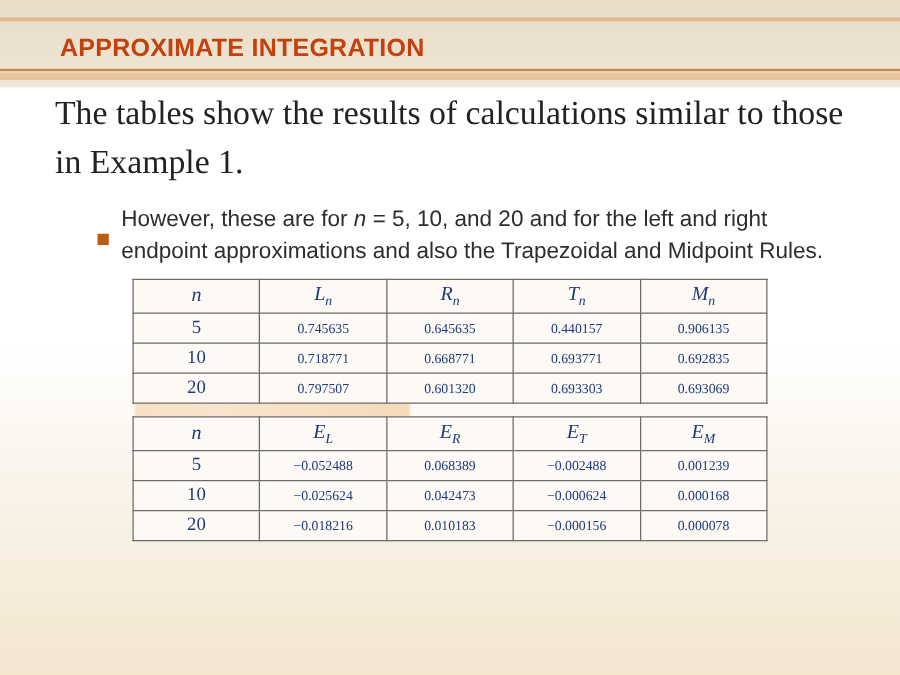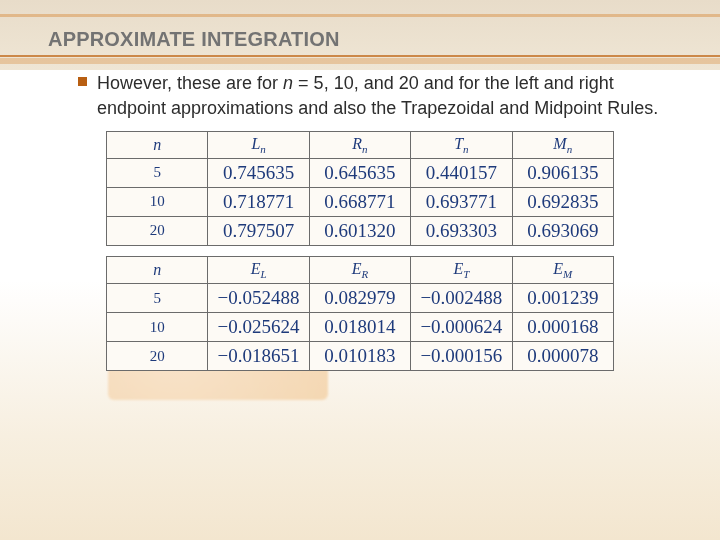--- a/index.html
+++ b/index.html
@@ -12,55 +12,56 @@
 .bg .stripe2{position:absolute;left:0;right:0;top:58px;height:6px;background:#d88a3a;opacity:.35}
 .bg .band-bottom{position:absolute;left:0;right:0;bottom:0;height:260px;
   background:
    radial-gradient(420px 340px at 120px 520px, rgba(235,150,70,.55), rgba(235,150,70,0) 70%),
    radial-gradient(560px 360px at 520px 560px, rgba(240,190,120,.55), rgba(240,190,120,0) 70%),
    linear-gradient(to top, #f3e6cf 0%, #f7efe0 40%, rgba(247,239,224,0) 100%)}
 .bg .peach-square{position:absolute;left:108px;top:310px;width:220px;height:90px;background:radial-gradient(circle at 30% 40%, #f8d8b4, #f2c690);opacity:.6;border-radius:6px;filter:blur(1px)}
 
 .content{position:relative;z-index:1}
 
-.title{font-weight:700;font-size:20px;color:#737373;margin:28px 0 0 48px;letter-spacing:.2px}
+.title{font-weight:700;font-size:20px;color:#c2410c;margin:28px 0 0 48px;letter-spacing:.2px}
 .rule{height:2px;background:#c06a1a;margin:4px 0 0 0;width:100%;opacity:.75}
 
 .lead{font-family:"Times New Roman",Times,serif;font-size:27px;line-height:1.45;color:#222;margin:14px 40px 0 44px}
 
-.bullet-row{margin:14px 60px 0 78px;display:flex;align-items:flex-start;gap:10px}
+.bullet-row{margin:14px 60px 0 78px;display:flex;align-items:center;gap:10px}
 .sq{width:9px;height:9px;background:#b85f12;margin-top:6px;flex:0 0 auto}
 .bullet-text{font-size:18px;line-height:1.38;color:#2d2d2d}
 .bullet-text i{font-style:italic}
 
 .tables{margin:10px auto 0;width:508px}
 .tbl{width:100%;border-collapse:collapse;background:#fdfaf5;border:1px solid #6b6b6b}
 .tbl + .tbl{margin-top:10px}
 .tbl th,.tbl td{border:1px solid #6b6b6b;padding:3px 0;text-align:center;width:20%}
 .tbl th{font-weight:400;font-style:italic;font-family:"Times New Roman",serif;font-size:16px;color:#1e3a7b}
 .tbl th .sub{font-size:11px;font-style:italic;vertical-align:sub}
-.tbl td{font-family:"Times New Roman",serif;font-size:19px;color:#1e3a7b}
+.tbl td{font-family:"Times New Roman",serif;font-size:11px;color:#1e3a7b}
 .tbl td.n{font-size:15px}
 .tbl tbody tr:first-child td{border-top:1px solid #6b6b6b}
 </style>
 </head>
 <body>
 
 <div class="bg">
   <div class="band-top"></div>
   <div class="stripe1"></div>
   <div class="stripe2"></div>
   <div class="band-bottom"></div>
   <div class="peach-square"></div>
 </div>
 
 <div class="content">
   <div class="title">APPROXIMATE INTEGRATION</div>
   <div class="rule"></div>
 
+  <div class="lead">The tables show the results of calculations similar to those in Example 1.</div>
 
   <div class="bullet-row">
     <div class="sq"></div>
     <div class="bullet-text">
       <span>However, these are for </span><i>n</i><span> = 5, 10, and 20 and for the left and right endpoint approximations and also the Trapezoidal and Midpoint Rules.</span>
     </div>
   </div>
 
   <div class="tables">
 
@@ -106,34 +107,34 @@
           <th>E<span class="sub">L</span></th>
           <th>E<span class="sub">R</span></th>
           <th>E<span class="sub">T</span></th>
           <th>E<span class="sub">M</span></th>
         </tr>
       </thead>
       <tbody>
         <tr>
           <td class="n">5</td>
           <td>−0.052488</td>
-          <td>0.082979</td>
+          <td>0.068389</td>
           <td>−0.002488</td>
           <td>0.001239</td>
         </tr>
         <tr>
           <td class="n">10</td>
           <td>−0.025624</td>
-          <td>0.018014</td>
+          <td>0.042473</td>
           <td>−0.000624</td>
           <td>0.000168</td>
         </tr>
         <tr>
           <td class="n">20</td>
-          <td>−0.018651</td>
+          <td>−0.018216</td>
           <td>0.010183</td>
           <td>−0.000156</td>
           <td>0.000078</td>
         </tr>
       </tbody>
     </table>
 
   </div>
 </div>
 

